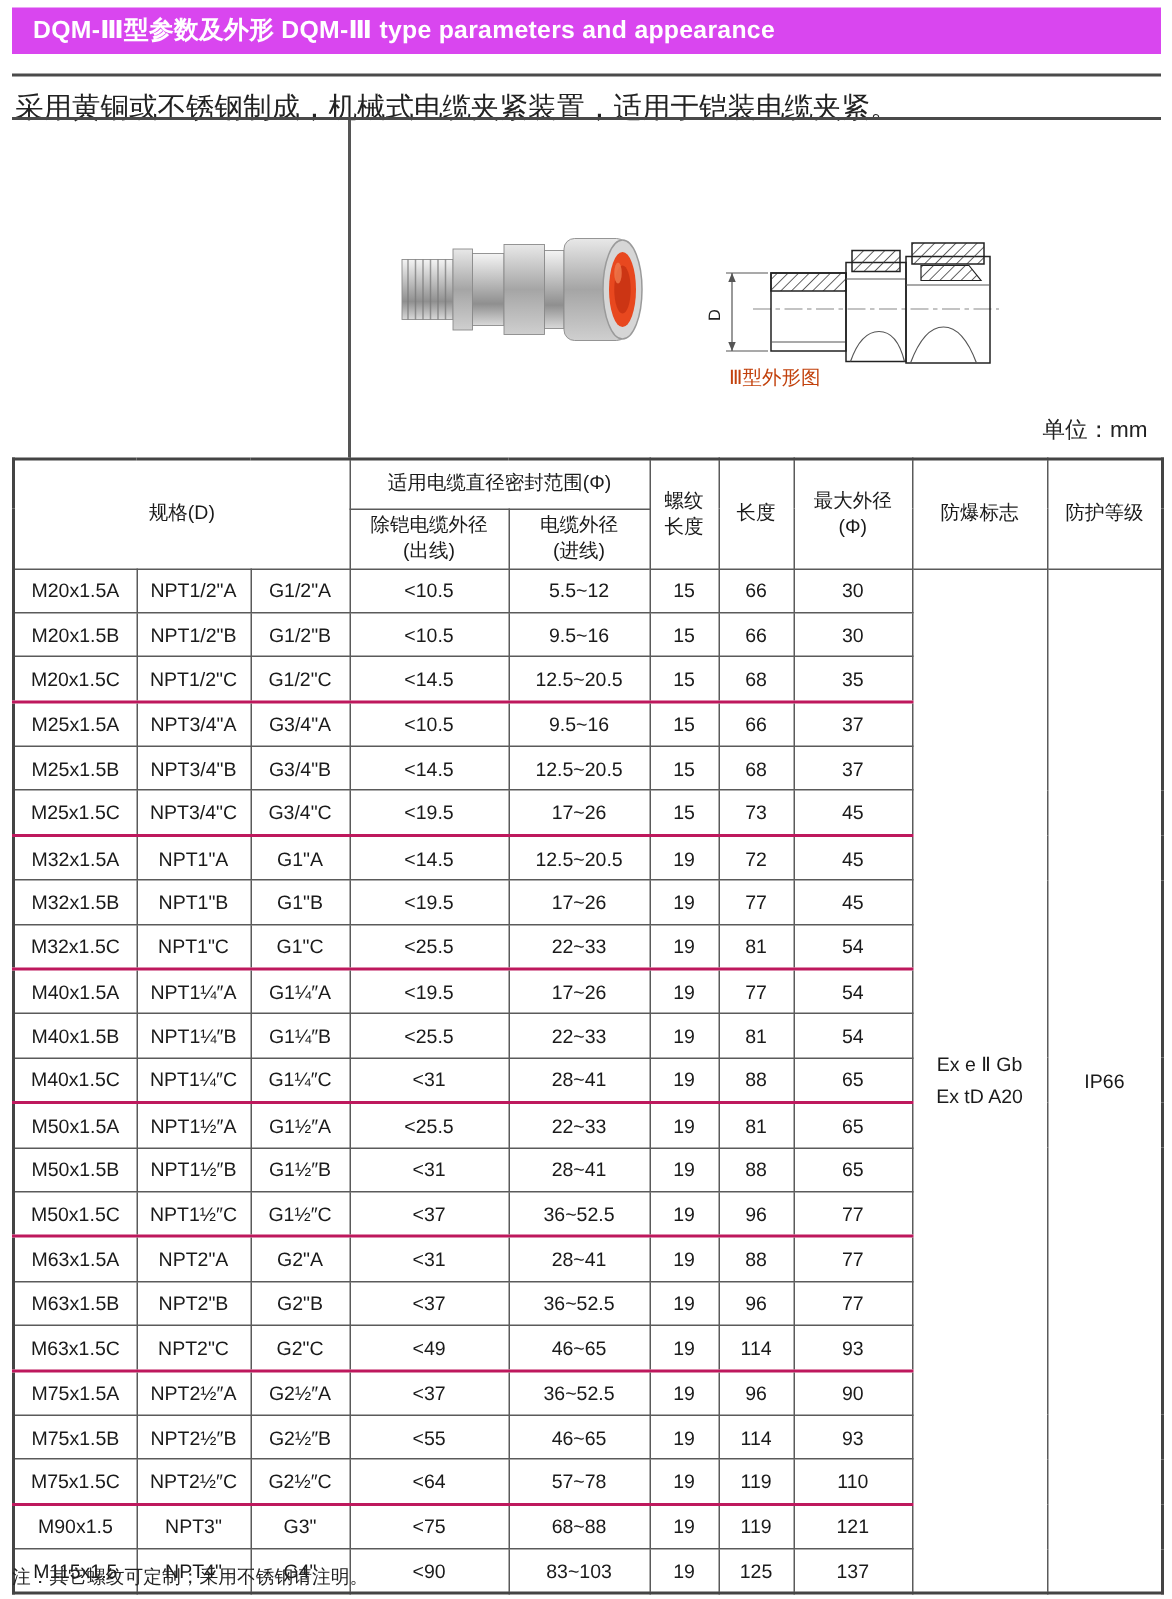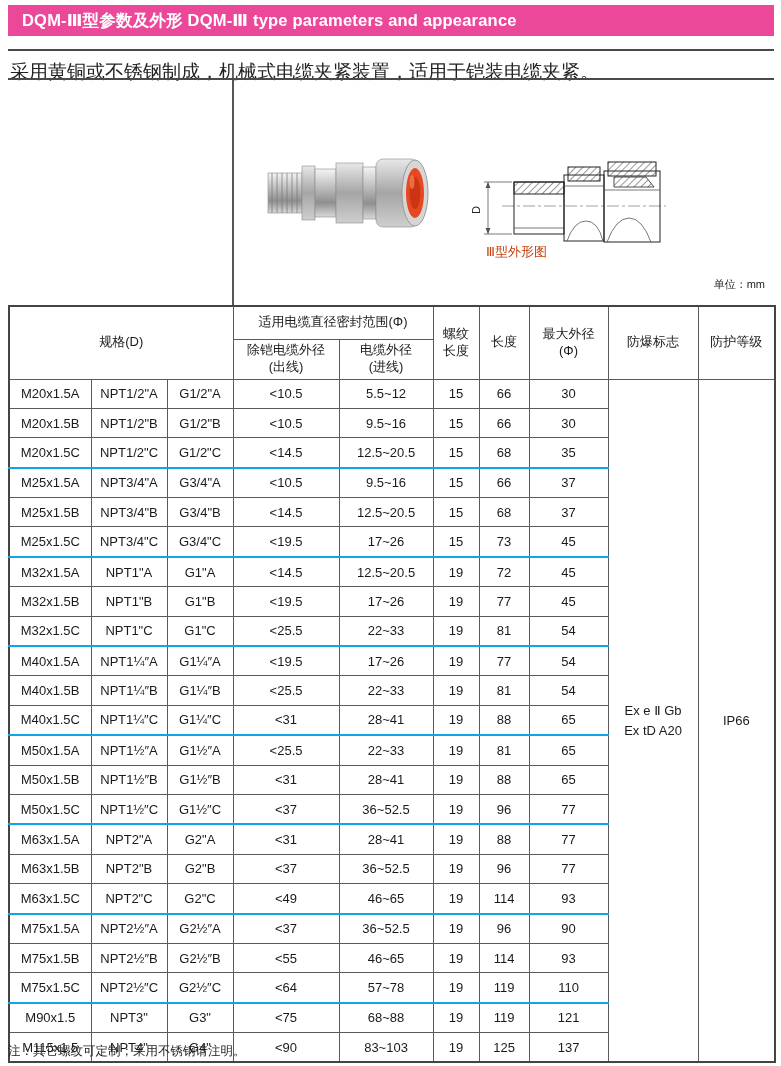--- a/index.html
+++ b/index.html
@@ -3,49 +3,49 @@
 <meta charset="utf-8">
 <style>
   html,body { margin:0; padding:0; background:#fff; }
   .page {
     position:relative; width:781px; height:1066px; background:#ffffff;
     font-family:"Liberation Sans","DejaVu Sans",sans-serif; color:#1d1d1d; overflow:hidden;
   }
   
   .titlebar {
     position:absolute; left:8px; top:5px; width:766px; height:31px;
-    background:#ec4899; color:#ffffff; font-size:16.5px; font-weight:bold;
+    background:#d946ef; color:#ffffff; font-size:16.5px; font-weight:bold;
     line-height:31px; padding-left:14px; box-sizing:border-box; letter-spacing:.2px;
   }
   .rule { position:absolute; left:8px; width:766px; background:#4a4a4a; }
   .rule1 { top:49px; height:2px; }
   .rule2 { top:78px; height:2px; }
   .desc { position:absolute; left:10px; top:59px; font-size:19px; color:#222; }
   
   .fig-divider { position:absolute; left:232px; top:80px; width:1.5px; height:225px; background:#555; }
   .model-label { position:absolute; left:0; top:186px; width:232px; text-align:center; font-size:14px; color:#222; }
   .photo-wrap { position:absolute; left:262px; top:140px; }
   .drawing-wrap { position:absolute; left:466px; top:142px; }
   .drawing-caption { position:absolute; left:486px; top:243px; width:170px; font-size:13px; color:#c2410c; }
-  .unit-label { position:absolute; right:16px; top:277px; font-size:11px; color:#222; }
+  .unit-label { position:absolute; right:16px; top:277px; font-size:15px; color:#222; }
   
   table.spec {
     position:absolute; left:8px; top:305px; width:766px;
     border-collapse:collapse; table-layout:fixed; font-size:13px; color:#1a1a1a;
   }
   table.spec th, table.spec td {
     border:1px solid #5a5a5a; font-weight:normal; text-align:center;
     padding:0; overflow:hidden; background:#fff;
   }
   table.spec { border:2px solid #444; }
   thead tr.h1 { height:33px; }
   thead tr.h2 { height:40px; }
   thead th { white-space:pre-line; line-height:1.3; }
   tbody td { height:28.4px; }
-  tbody tr.grp td { border-top:2px solid #0ea5e9; }
+  tbody tr.grp td { border-top:2px solid #be185d; }
   td.s1 { text-align:left; padding-left:4px; border-right:none; }
   td.s2 { text-align:left; padding-left:3px; border-left:none; border-right:none; }
   td.s3 { text-align:left; padding-left:4px; border-left:none; }
   td.exm { text-align:left; padding-left:11px; vertical-align:middle; }
   td.exm div { margin:5px 0; }
   td.prot { vertical-align:middle;margin-top:32px; }
   .footnote { position:absolute; left:8px; top:1043px; font-size:12.5px; color:#222; }
   .din { fill:none; stroke:#222; stroke-width:1; }
   .thin { fill:none; stroke:#555; stroke-width:.8; }
 </style>

